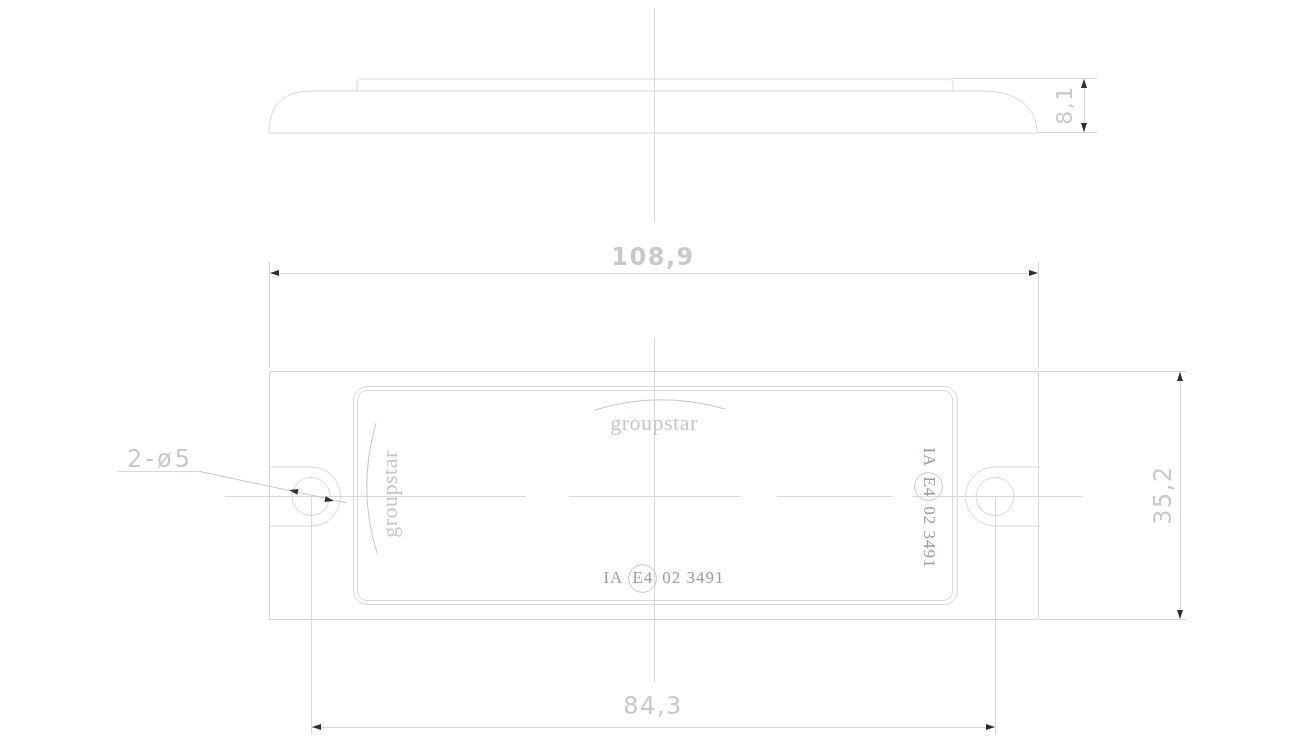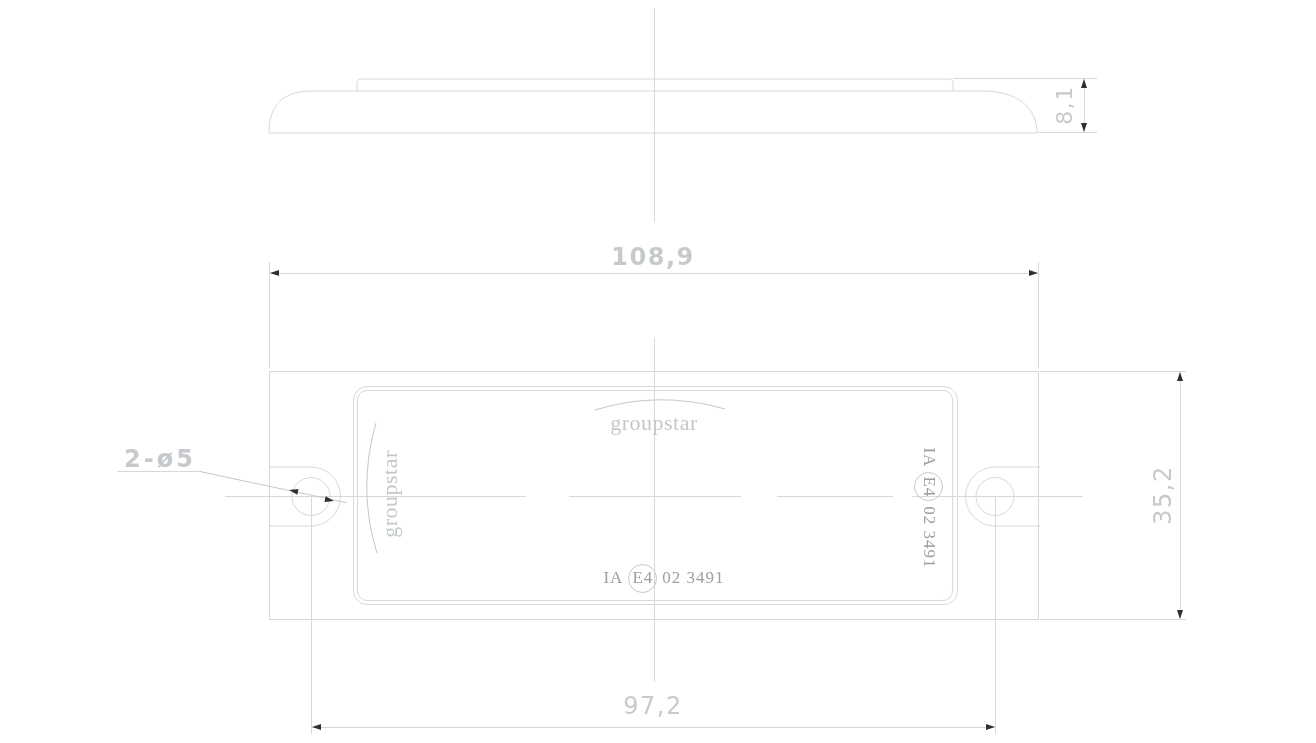--- a/index.html
+++ b/index.html
@@ -122,29 +122,29 @@
     <div class="ln" style="left:269px;top:262px;width:1px;height:106px;"></div>
     <div class="ln" style="left:1038px;top:262px;width:1px;height:106px;"></div>
     <div class="ln" style="left:270px;top:273px;width:768px;height:1px;"></div>
     <div class="arr arr-left" style="left:270px;top:270px;"></div>
     <div class="arr arr-right" style="left:1029px;top:270px;"></div>
     <div class="dimtext" style="left:593px;top:244px;width:120px;font-weight:bold;">108,9</div>
 
     <div class="ln" style="left:312px;top:727px;width:683px;height:1px;"></div>
     <div class="arr arr-left" style="left:312px;top:724px;"></div>
     <div class="arr arr-right" style="left:986px;top:724px;"></div>
-    <div class="dimtext" style="left:593px;top:693px;width:120px;">97,2</div>
+    <div class="dimtext" style="left:593px;top:693px;width:120px;">84,3</div>
 
     <div class="ln" style="left:1040px;top:371px;width:146px;height:1px;"></div>
     <div class="ln" style="left:1040px;top:619px;width:146px;height:1px;"></div>
     <div class="ln" style="left:1180px;top:372px;width:1px;height:247px;"></div>
     <div class="arr arr-up" style="left:1177px;top:372px;"></div>
     <div class="arr arr-down" style="left:1177px;top:610px;"></div>
     <div class="dimtext rot" style="left:1103px;top:482px;width:120px;">35,2</div>
 
-    <div class="dimtext" style="left:100px;top:446px;width:120px;letter-spacing:3px;font-weight:bold;">2-ø5</div>
+    <div class="dimtext" style="left:100px;top:446px;width:120px;letter-spacing:3px;">2-ø5</div>
     <div class="ln" style="left:117px;top:471px;width:84px;height:1px;"></div>
     <div class="ln" style="left:200px;top:471px;width:150px;height:1px;transform:rotate(12deg);transform-origin:left top;background:#c4c8ca;"></div>
     <div class="arr arr-left" style="left:289px;top:488px;transform:rotate(12deg);"></div>
     <div class="arr arr-right" style="left:325px;top:497px;transform:rotate(12deg);"></div>
   </div>
 
 </div>
 
 </body></html>

